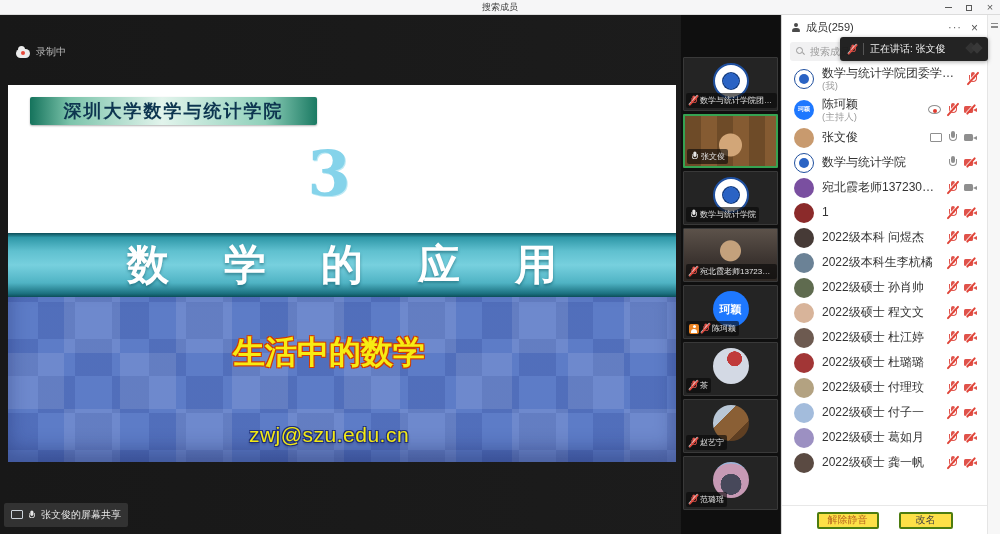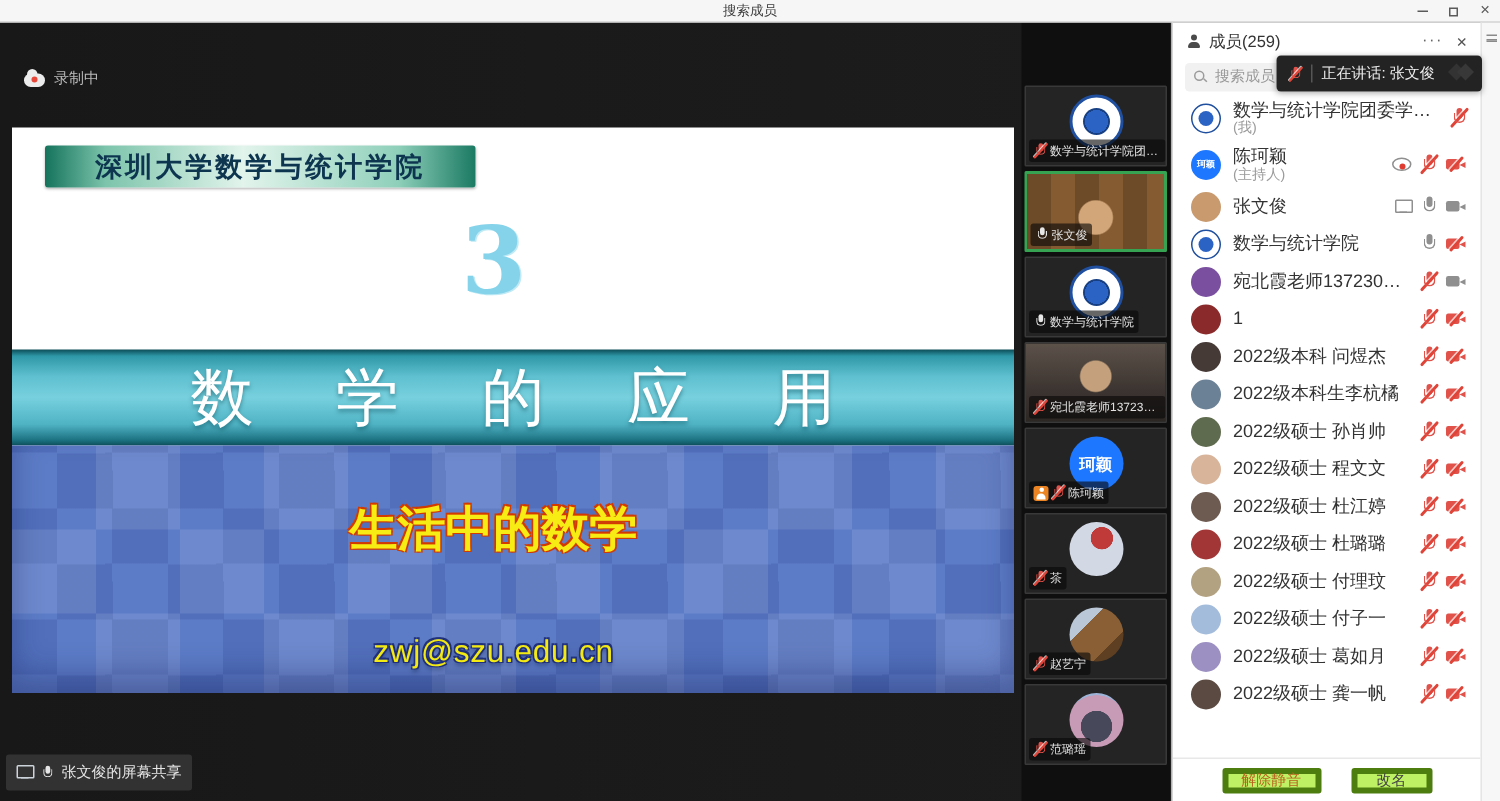--- a/index.html
+++ b/index.html
@@ -20,21 +20,21 @@
   .rec{position:absolute;left:16px;top:30px;display:flex;align-items:center;gap:6px;color:#b9b9b9;font-size:10px}
   .cloud-icon{position:relative;width:14px;height:9px;background:#ececec;border-radius:5px;margin-top:2px}
   .cloud-icon::before{content:"";position:absolute;left:2px;top:-3px;width:7px;height:7px;background:#ececec;border-radius:50%}
   .cloud-icon::after{content:"";position:absolute;left:5px;top:2px;width:4px;height:4px;background:#e8483a;border-radius:50%}
 
   
   .slide{position:absolute;left:8px;top:70px;width:668px;height:377px;background:#fff;overflow:hidden}
   .org-banner{position:absolute;left:22px;top:12px;width:287px;height:28px;display:flex;align-items:center;justify-content:center;font-size:18px;font-weight:bold;letter-spacing:2px;color:#0d3550;background:linear-gradient(90deg,#15735c 0,#7cc4ab 14%,#e2f4ec 46%,#8fd0ba 82%,#1b7a63 100%);border-radius:2px;box-shadow:0 1px 2px rgba(0,0,0,.3)}
   .big3{position:absolute;left:0;right:26px;top:58px;text-align:center;font-family:"DejaVu Serif",serif;font-weight:bold;font-size:62px;line-height:1;color:#85d3ea;text-shadow:1px 1px 0 #bfeaf5}
   .band{position:absolute;left:0;top:148px;width:100%;height:64px;display:flex;align-items:center;justify-content:center;background:linear-gradient(180deg,#0c4d58 0,#2f98a8 7%,#5fc0cf 28%,#77d0de 50%,#4fb3c4 78%,#1a6f7e 95%,#0c4d58 100%);overflow:hidden;white-space:nowrap}
-  .band span{color:#fff;font-size:42px;font-weight:normal;letter-spacing:55px;margin-right:-55px;text-shadow:0 2px 3px rgba(8,76,90,.5)}
+  .band span{color:#fff;font-size:42px;font-weight:bold;letter-spacing:55px;margin-right:-55px;text-shadow:0 2px 3px rgba(8,76,90,.5)}
   .mosaic{position:absolute;left:0;top:212px;width:100%;height:165px;background-color:#5d7cc7;background-image:repeating-conic-gradient(rgba(255,255,255,.10) 0 25%,rgba(0,0,0,0) 0 50%),repeating-conic-gradient(rgba(25,45,130,.17) 0 25%,rgba(0,0,0,0) 0 50%);background-size:112px 112px,74px 74px;background-position:0 0,30px 42px;box-shadow:inset 0 -12px 20px rgba(18,28,88,.38)}
   .subtitle{position:absolute;left:0;right:26px;top:34px;text-align:center;font-family:"Liberation Serif",serif;font-weight:bold;font-size:32px;color:#f7ec13;text-shadow:-1px -1px 0 #d33a00,1px -1px 0 #d33a00,-1px 1px 0 #d33a00,1px 1px 0 #d33a00}
   .email{position:absolute;left:0;right:26px;top:126px;text-align:center;font-weight:normal;font-size:21px;letter-spacing:.5px;color:#f3e913;text-shadow:-1px -1px 0 #20307a,1px -1px 0 #20307a,-1px 1px 0 #20307a,1px 1px 0 #20307a,0 2px 3px rgba(10,20,60,.55)}
 
   .share-banner{position:absolute;left:4px;bottom:7px;height:18px;display:flex;align-items:center;gap:5px;background:#323232;border-radius:2px;padding:12px 7px;color:#e6e6e6;font-size:10px;z-index:3}
 
   
   .ic{position:relative;display:inline-block;--c:#8f8f8f;flex:none}
   .ic.muted{--c:#e0524a}
   .ic.on-white{--c:#e6e6e6}
@@ -88,37 +88,37 @@
   .panel-title{font-size:11px;color:#333}
   .panel-actions{margin-left:auto;display:flex;align-items:center;gap:9px}
   .more-btn{font-size:11px;color:#666;letter-spacing:1px;line-height:1;cursor:pointer}
   .panel-close{font-size:12px;color:#555;line-height:1;cursor:pointer}
   .rail{position:absolute;right:0;top:0;width:13px;bottom:0;background:#f7f7f7;border-left:1px solid #e5e5e5}
   .rail-bars{margin:8px auto 0;width:7px;height:5px;border-top:1px solid #8a8a8a;border-bottom:1px solid #8a8a8a;position:relative}
   .rail-bars::after{content:"";position:absolute;left:0;top:2px;width:7px;height:1px;background:#8a8a8a}
   .search-row{position:absolute;left:8px;top:27px;right:17px;height:19px;background:#f1f1f2;border-radius:3px;display:flex;align-items:center;gap:5px;padding:0 6px}
   .search-row input{flex:1;min-width:0;border:none;outline:none;background:transparent;font-size:10px;color:#333;font-family:"Liberation Sans",sans-serif}
   .search-row input::placeholder{color:#9a9a9a}
-  .toast{position:absolute;right:12px;top:22px;width:137px;height:24px;background:rgba(26,26,26,.96);border-radius:3px;display:flex;align-items:center;gap:6px;padding:0 8px;color:#f0f0f0;font-size:10px;z-index:6;box-shadow:0 1px 4px rgba(0,0,0,.35)}
+  .toast{position:absolute;right:12px;top:22px;width:148px;height:24px;background:rgba(26,26,26,.96);border-radius:3px;display:flex;align-items:center;gap:6px;padding:0 8px;color:#f0f0f0;font-size:10px;z-index:6;box-shadow:0 1px 4px rgba(0,0,0,.35)}
   .toast-divider{width:1px;height:12px;background:#565656;flex:none}
   .toast-wm{position:absolute;right:7px;top:7px;display:flex;opacity:.6}
   .toast-wm i{width:8px;height:8px;background:#3f3f3f;transform:rotate(45deg)}
   .toast-wm i + i{margin-left:-2px;background:#474747}
   .member-list{position:absolute;left:0;top:48px;right:13px;bottom:29px;overflow:hidden}
   .member-row{display:flex;align-items:center;gap:8px;height:25px;padding:0 10px 0 12px;cursor:pointer}
   .member-row.tall{height:31px}
   .m-avatar{flex:none;width:20px;height:20px;border-radius:50%;background:#c9c9c9;display:flex;align-items:center;justify-content:center;font-size:6px;font-weight:bold;color:#fff}
   .m-avatar.av-logo{background:#fff;border:1.5px solid #1f4f9e}
   .m-avatar.av-logo::after{content:"";width:10px;height:10px;border-radius:50%;background:#2a63c4}
   .m-text{flex:1;min-width:0}
   .m-name{font-size:12px;color:#333;line-height:1.25;white-space:nowrap;overflow:hidden;text-overflow:ellipsis}
   .m-sub{font-size:9.5px;color:#9b9b9b;line-height:1.1}
   .m-icons{flex:none;display:flex;align-items:center;gap:7px}
   .panel-footer{position:absolute;left:0;right:13px;bottom:0;height:29px;background:#fff;border-top:1px solid #e8e8e8;display:flex;align-items:center;justify-content:center;gap:20px}
-  .pf-btn{height:17px;min-width:54px;border:4px solid #4d7c0f;border-radius:2px;background:#bef264;display:flex;align-items:center;justify-content:center;padding:0 9px;font-size:10px;cursor:pointer;font-family:"Liberation Sans",sans-serif}
+  .pf-btn{height:17px;min-width:54px;border:2px solid #4d7c0f;border-radius:2px;background:#fde047;display:flex;align-items:center;justify-content:center;padding:0 9px;font-size:10px;cursor:pointer;font-family:"Liberation Sans",sans-serif}
   .pf-btn.unmute{color:#b8641f}
   .pf-btn.rename{color:#444}
 </style>
 </head>
 <body>
 
 <div class="titlebar">
   <span class="title">搜索成员</span>
   <span class="win-controls">
     <span class="wc wc-min">

